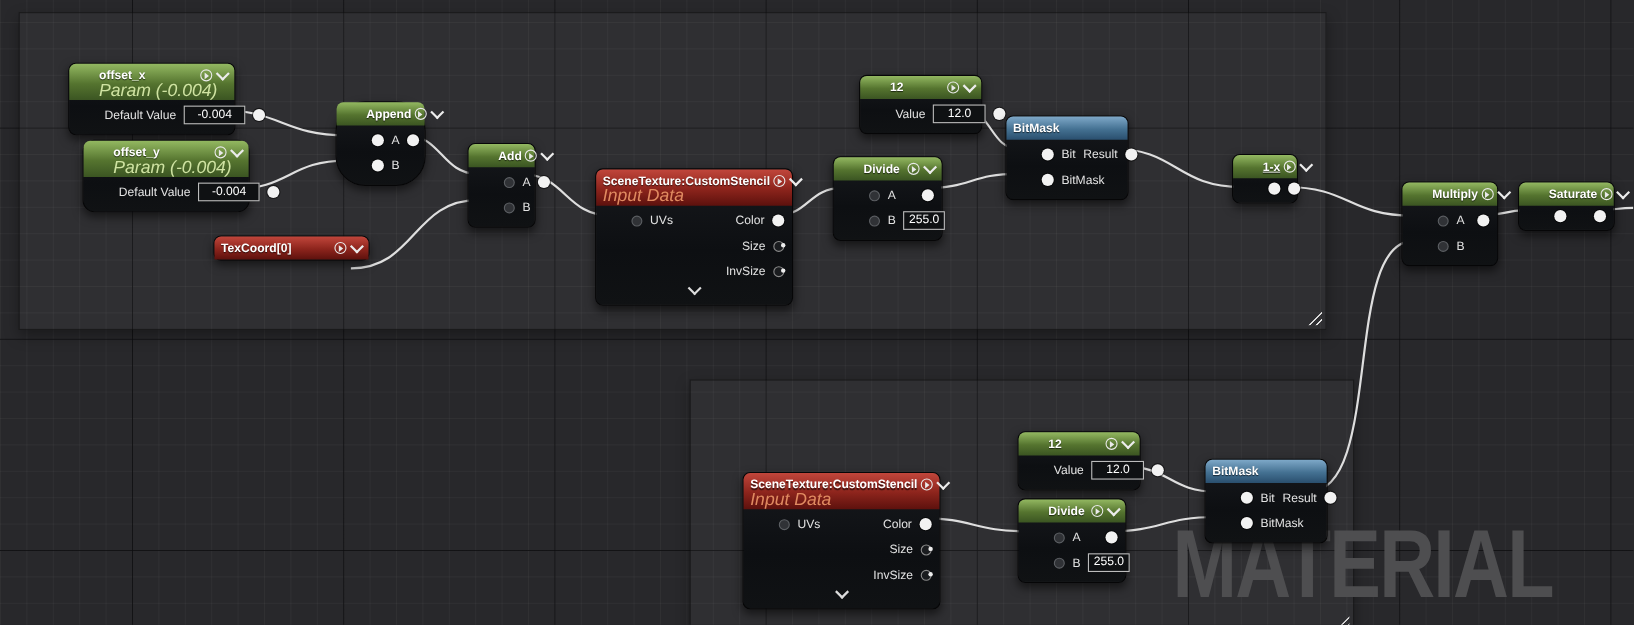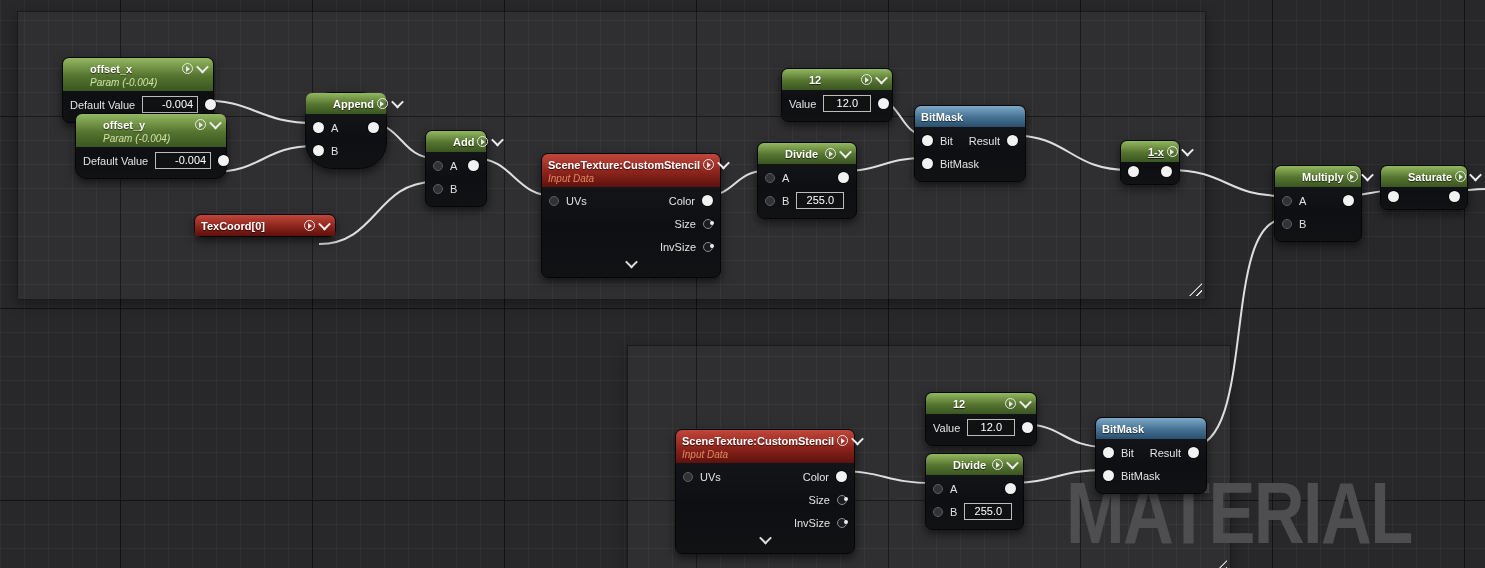--- a/index.html
+++ b/index.html
@@ -34,67 +34,67 @@
   
   #wires{position:absolute;left:0;top:0;z-index:3;pointer-events:none;}
   #wires path{fill:none;stroke:#dedede;stroke-width:2;}
   
   .node{position:absolute;z-index:4;border-radius:7px;color:#d8d8d8;font-size:11px;
     background:linear-gradient(to bottom,#17191d, #0d0f12 60%, #101214);
     border:1px solid #060607;box-shadow:0 4px 9px rgba(0,0,0,.55), inset 0 1px 0 rgba(255,255,255,.06);}
   .hdr{border-radius:6px 6px 0 0;padding:0 6px;color:#fff;}
   .hrow{display:flex;align-items:center;height:21px;gap:3px;}
   .hrow .t{font-weight:bold;font-size:11px;text-shadow:0 1px 1px rgba(0,0,0,.65);white-space:nowrap;}
-  .sub{font-style:italic;font-size:10px;line-height:11px;padding-bottom:3px;margin-top:-2px;white-space:nowrap;}
+  .sub{font-style:italic;font-size:16px;line-height:11px;padding-bottom:3px;margin-top:-2px;white-space:nowrap;}
   .hdr-green{background:linear-gradient(to bottom,#93b861,#55742f 55%,#3b5522);padding-left:27px;}
   .hdr-green .sub{color:#cfe3a2;}
   .hdr-red{background:linear-gradient(to bottom,#c1463b,#8c241c 55%,#5d110d);}
   .hdr-red .sub{color:#e08a60;}
   .hdr-blue{background:linear-gradient(to bottom,#7ea8c8,#447192 55%,#2a4f6e);}
   .hicons{margin-left:auto;display:flex;align-items:center;gap:5px;}
   .picon{width:9px;height:9px;border:1.5px solid #e9e9e9;border-radius:50%;position:relative;display:inline-block;}
   .picon::after{content:'';position:absolute;left:2.5px;top:1.5px;
     border-left:4px solid #e9e9e9;border-top:3px solid transparent;border-bottom:3px solid transparent;}
   .chev{width:7px;height:7px;border-right:2px solid #ececec;border-bottom:2px solid #ececec;
     transform:rotate(45deg) translate(-1px,-1px);display:inline-block;}
   .body{padding:2px 0 6px;position:relative;}
-  .prow{display:flex;align-items:center;height:23px;padding:0 7px;gap:7px;}
+  .prow{display:flex;align-items:center;height:23px;padding:0 7px;gap:7px;margin-left:25px;}
   .prow .out{margin-left:auto;display:flex;align-items:center;gap:7px;}
   .pin{width:11px;height:11px;border-radius:50%;flex:0 0 auto;display:inline-block;position:relative;}
   .pin-w{background:#f2f2f2;box-shadow:0 0 0 1px rgba(0,0,0,.5);}
   .pin-d{background:#303236;border:1.5px solid #5c5f63;width:8px;height:8px;}
   .pin-o{background:#1a1c1f;border:1.5px solid #8a8a8a;width:8px;height:8px;}
   .pin-o::after{content:'';position:absolute;right:-2px;top:1.5px;width:4px;height:4px;border-radius:50%;background:#ededed;}
   .vbox{border:1px solid #bcbcbc;background:#0f1113;color:#fff;font-size:11px;
     padding:0 4px;height:15px;line-height:15px;text-align:center;display:inline-block;}
   .flabel{color:#e2e2e2;white-space:nowrap;}
   .crow{display:flex;justify-content:center;padding:1px 0 3px;}
   .crow .chev{border-color:#dcdcdc;}
   
   #n-offset-x{left:62px;top:57px;width:150px;}
-  #n-offset-y{left:75px;top:113px;width:150px;border-radius:11px;}
+  #n-offset-y{left:75px;top:127px;width:150px;border-radius:11px;}
   #n-texcoord{left:194px;top:214px;width:140px;}
   #n-append{left:305px;top:92px;width:80px;border-radius:27px;}
   #n-add{left:425px;top:130px;width:60px;}
   #n-scene1{left:541px;top:153px;width:178px;}
   #n-const1{left:781px;top:68px;width:110px;}
   #n-divide1{left:757px;top:142px;width:98px;}
   #n-bitmask1{left:914px;top:105px;width:110px;}
   #n-oneminusx{left:1120px;top:140px;width:58px;text-decoration:underline;}
   #n-oneminusx .body{padding:0 0 4px;}
   #n-oneminusx .prow{height:18px;}
   #n-multiply{left:1274px;top:165px;width:86px;}
   #n-saturate{left:1380px;top:165px;width:86px;}
   #n-saturate .body{padding:0 0 4px;}
   #n-saturate .prow{height:18px;}
   #n-scene2{left:675px;top:429px;width:178px;}
   #n-const2{left:925px;top:392px;width:110px;}
   #n-divide2{left:925px;top:453px;width:97px;}
   #n-bitmask2{left:1095px;top:417px;width:110px;}
-  .w46{width:46px;text-align:right;} .w38{width:38px;} .w14{width:14px;}
+  .w46{width:46px;} .w38{width:38px;} .w14{width:14px;}
 </style>
 </head>
 <body>
 
 <div class="comment" id="c1">
   <div class="rhandle"></div>
 </div>
 <div class="comment" id="c2">
   <div class="rhandle"></div>
 </div>

